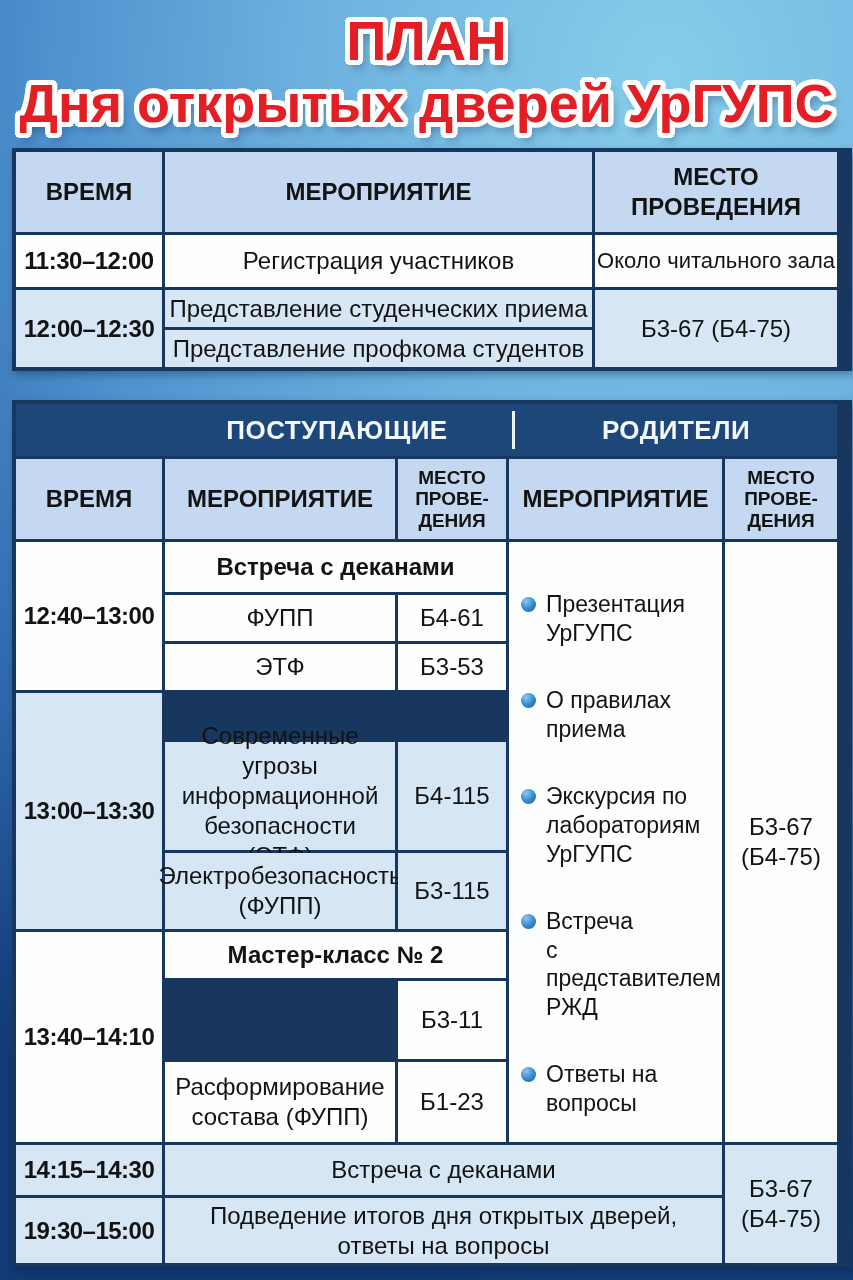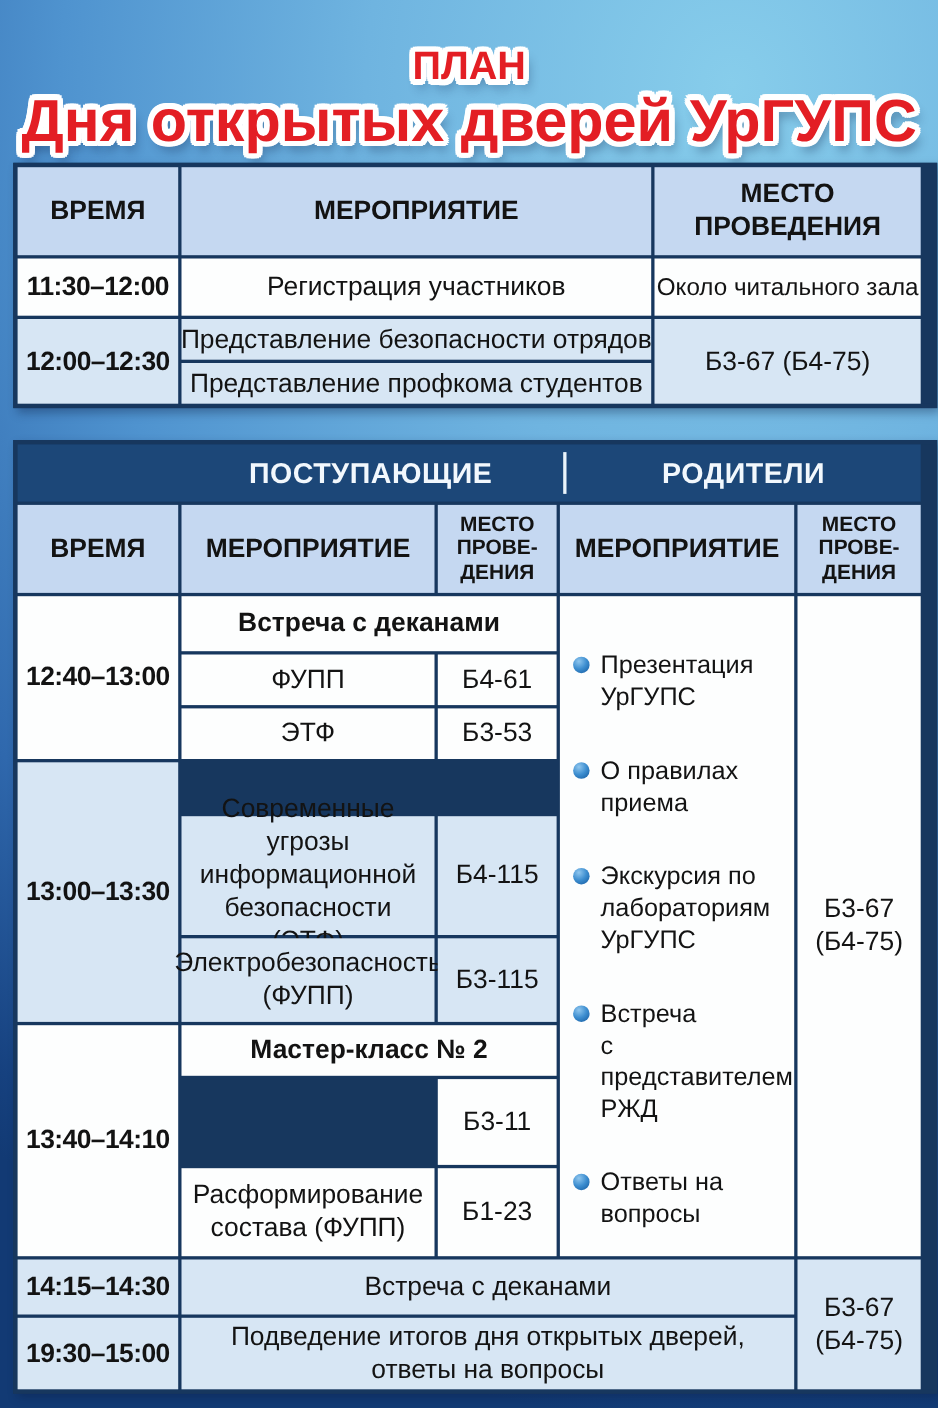--- a/index.html
+++ b/index.html
@@ -18,21 +18,21 @@
     position:absolute;top:10px;left:0;width:100%;
     text-align:center;font-weight:bold;color:#e31e24;
     line-height:1.12;letter-spacing:0px;
     text-shadow:
       -5px 0 0 #fff,5px 0 0 #fff,0 -5px 0 #fff,0 5px 0 #fff,
       -4px -4px 0 #fff,4px -4px 0 #fff,-4px 4px 0 #fff,4px 4px 0 #fff,
       -5px -2px 0 #fff,5px -2px 0 #fff,-5px 2px 0 #fff,5px 2px 0 #fff,
       -2px -5px 0 #fff,2px -5px 0 #fff,-2px 5px 0 #fff,2px 5px 0 #fff,
       4px 8px 10px rgba(14,30,70,.45);
   }
-  .title .l1{font-size:36px;display:block;margin-top:30px;}
+  .title .l1{font-size:56px;display:block;}
   .title .l2{font-size:54px;display:block;}
   
   .tbl{
     position:absolute;left:12px;width:840px;
     display:grid;gap:3px;
     background:#17375e;border:4px solid #17375e;
     box-shadow:3px 4px 8px rgba(8,24,60,.35);
     box-sizing:border-box;
   }
   .cell{
@@ -89,21 +89,21 @@
   <div class="tbl tbl1">
     <div class="cell h" style="grid-area:1/1/2/2">ВРЕМЯ</div>
     <div class="cell h" style="grid-area:1/2/2/3">МЕРОПРИЯТИЕ</div>
     <div class="cell h" style="grid-area:1/3/2/4;padding:2px 20px">МЕСТО ПРОВЕДЕНИЯ</div>
 
     <div class="cell w time nowrap" style="grid-area:2/1/3/2">11:30–12:00</div>
     <div class="cell w nowrap" style="grid-area:2/2/3/3">Регистрация участников</div>
     <div class="cell w nowrap" style="grid-area:2/3/3/4;font-size:22px">Около читального зала</div>
 
     <div class="cell b time nowrap" style="grid-area:3/1/5/2">12:00–12:30</div>
-    <div class="cell b nowrap" style="grid-area:3/2/4/3">Представление безопасности отрядов</div>
+    <div class="cell b nowrap" style="grid-area:3/2/4/3">Представление студенческих приема</div>
     <div class="cell b nowrap" style="grid-area:4/2/5/3">Представление профкома студентов</div>
     <div class="cell b nowrap" style="grid-area:3/3/5/4">Б3-67 (Б4-75)</div>
   </div>
 
   <div class="tbl tbl2">
 
     <div class="band" style="grid-area:1/1/2/6">
       <div class="half left">ПОСТУПАЮЩИЕ</div>
       <div class="divider"></div>
       <div class="half right">РОДИТЕЛИ</div>

